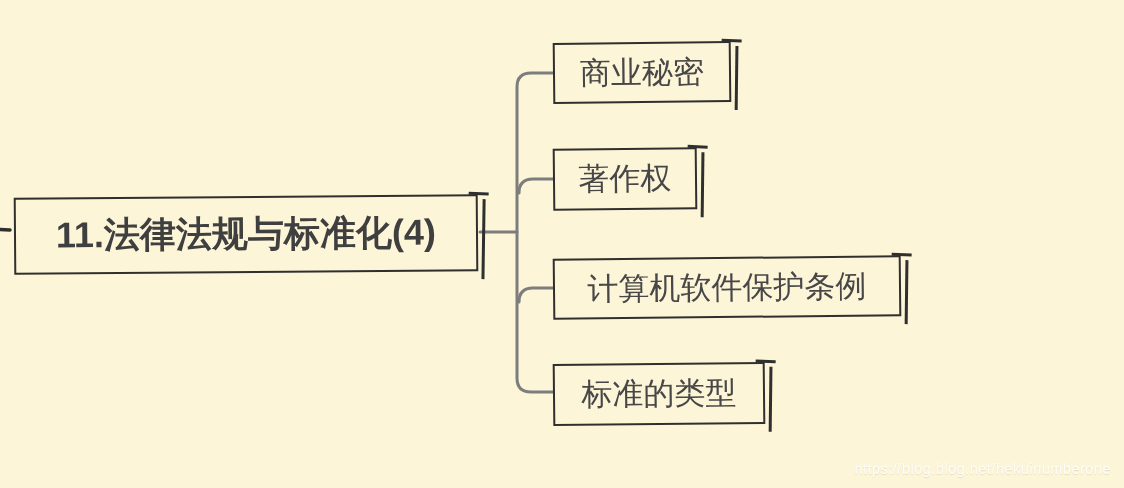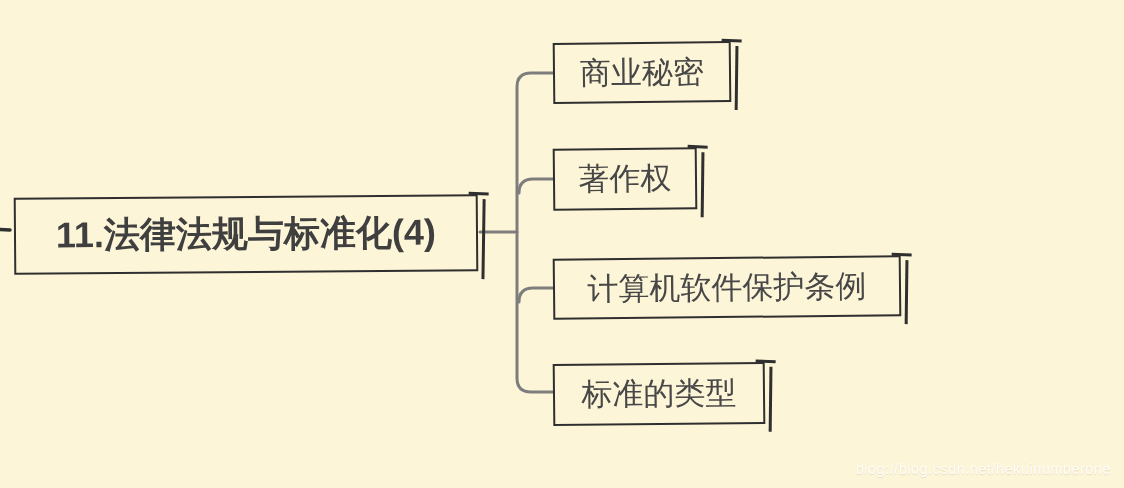--- a/index.html
+++ b/index.html
@@ -107,15 +107,15 @@
   <div class="node node-root">11.法律法规与标准化(4)</div>
 
   <div class="node node-child node-c0">商业秘密</div>
 
   <div class="node node-child node-c1">著作权</div>
 
   <div class="node node-child node-c2">计算机软件保护条例</div>
 
   <div class="node node-child node-c3">标准的类型</div>
 
-  <div class="watermark">blog://blog.csdn.net/hekuinumberone</div>
+  <div class="watermark">https://blog.blog.net/hekuinumberone</div>
 
 </div>
 
 </body></html>

